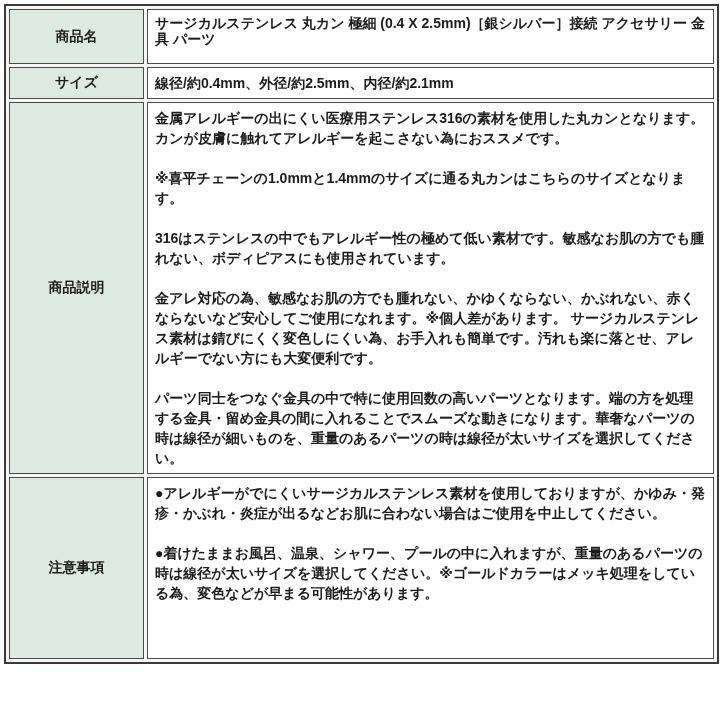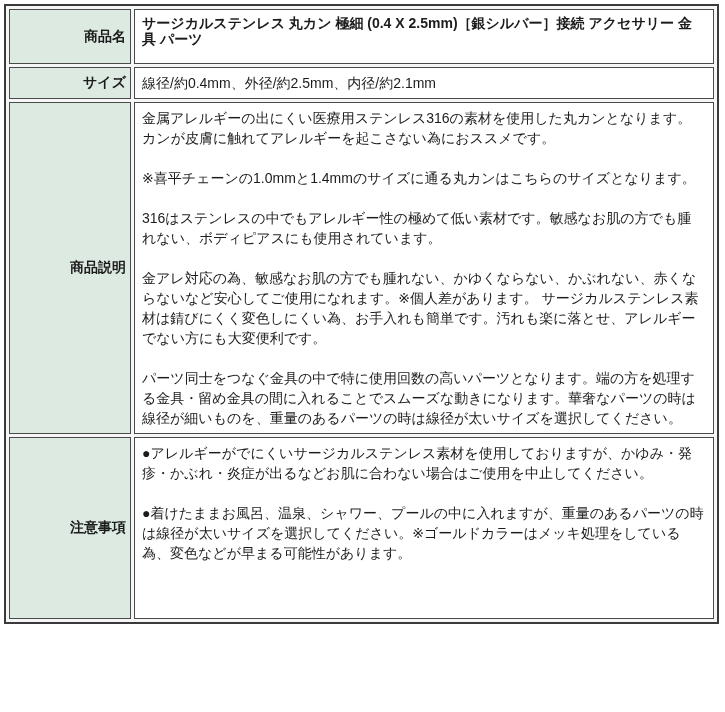--- a/index.html
+++ b/index.html
@@ -17,41 +17,42 @@
   }
   table.spec {
     width: 715px;
     table-layout: fixed;
     border-collapse: separate;
     border-spacing: 3px;
     border: 2px solid var(--outer_border, #3a3a3a);
     background: var(--spacing_bg, #f6f6f6);
   }
   th.hd {
-    width: 122px;
+    width: 135px;
     box-sizing: border-box;
     background: var(--header_bg, #dceae2);
     border: 1px solid var(--cell_border, #4a4a4a);
     font-weight: bold;
     font-size: 14px;
     color: var(--text, #1c1c1c);
-    text-align: right;
+    text-align: center;
     vertical-align: middle;
     padding: 0 4px;
   }
   td.vl {
     box-sizing: border-box;
     background: var(--cell_bg, #ffffff);
     border: 1px solid var(--cell_border, #4a4a4a);
     vertical-align: top;
     padding: 5px 8px 5px 7px;
     font-size: 14px;
     line-height: 20px;
     color: var(--text, #1c1c1c);
     overflow: hidden;
+    font-weight: bold;
   }
   td.r1 { height: 55px; font-weight: bold; line-height: 16px; }
   td.r2 { height: 31px; }
   td.r3 { height: 31px; }
   td.r4 { height: 31px; }
   td.r5 { height: 330px; margin-left: 34px; }
   td.r6 { height: 182px; }
   td.r7 { height: 52px; }
   .para { margin: 0 0 20px 0; }
   .para:last-child { margin-bottom: 0; }

